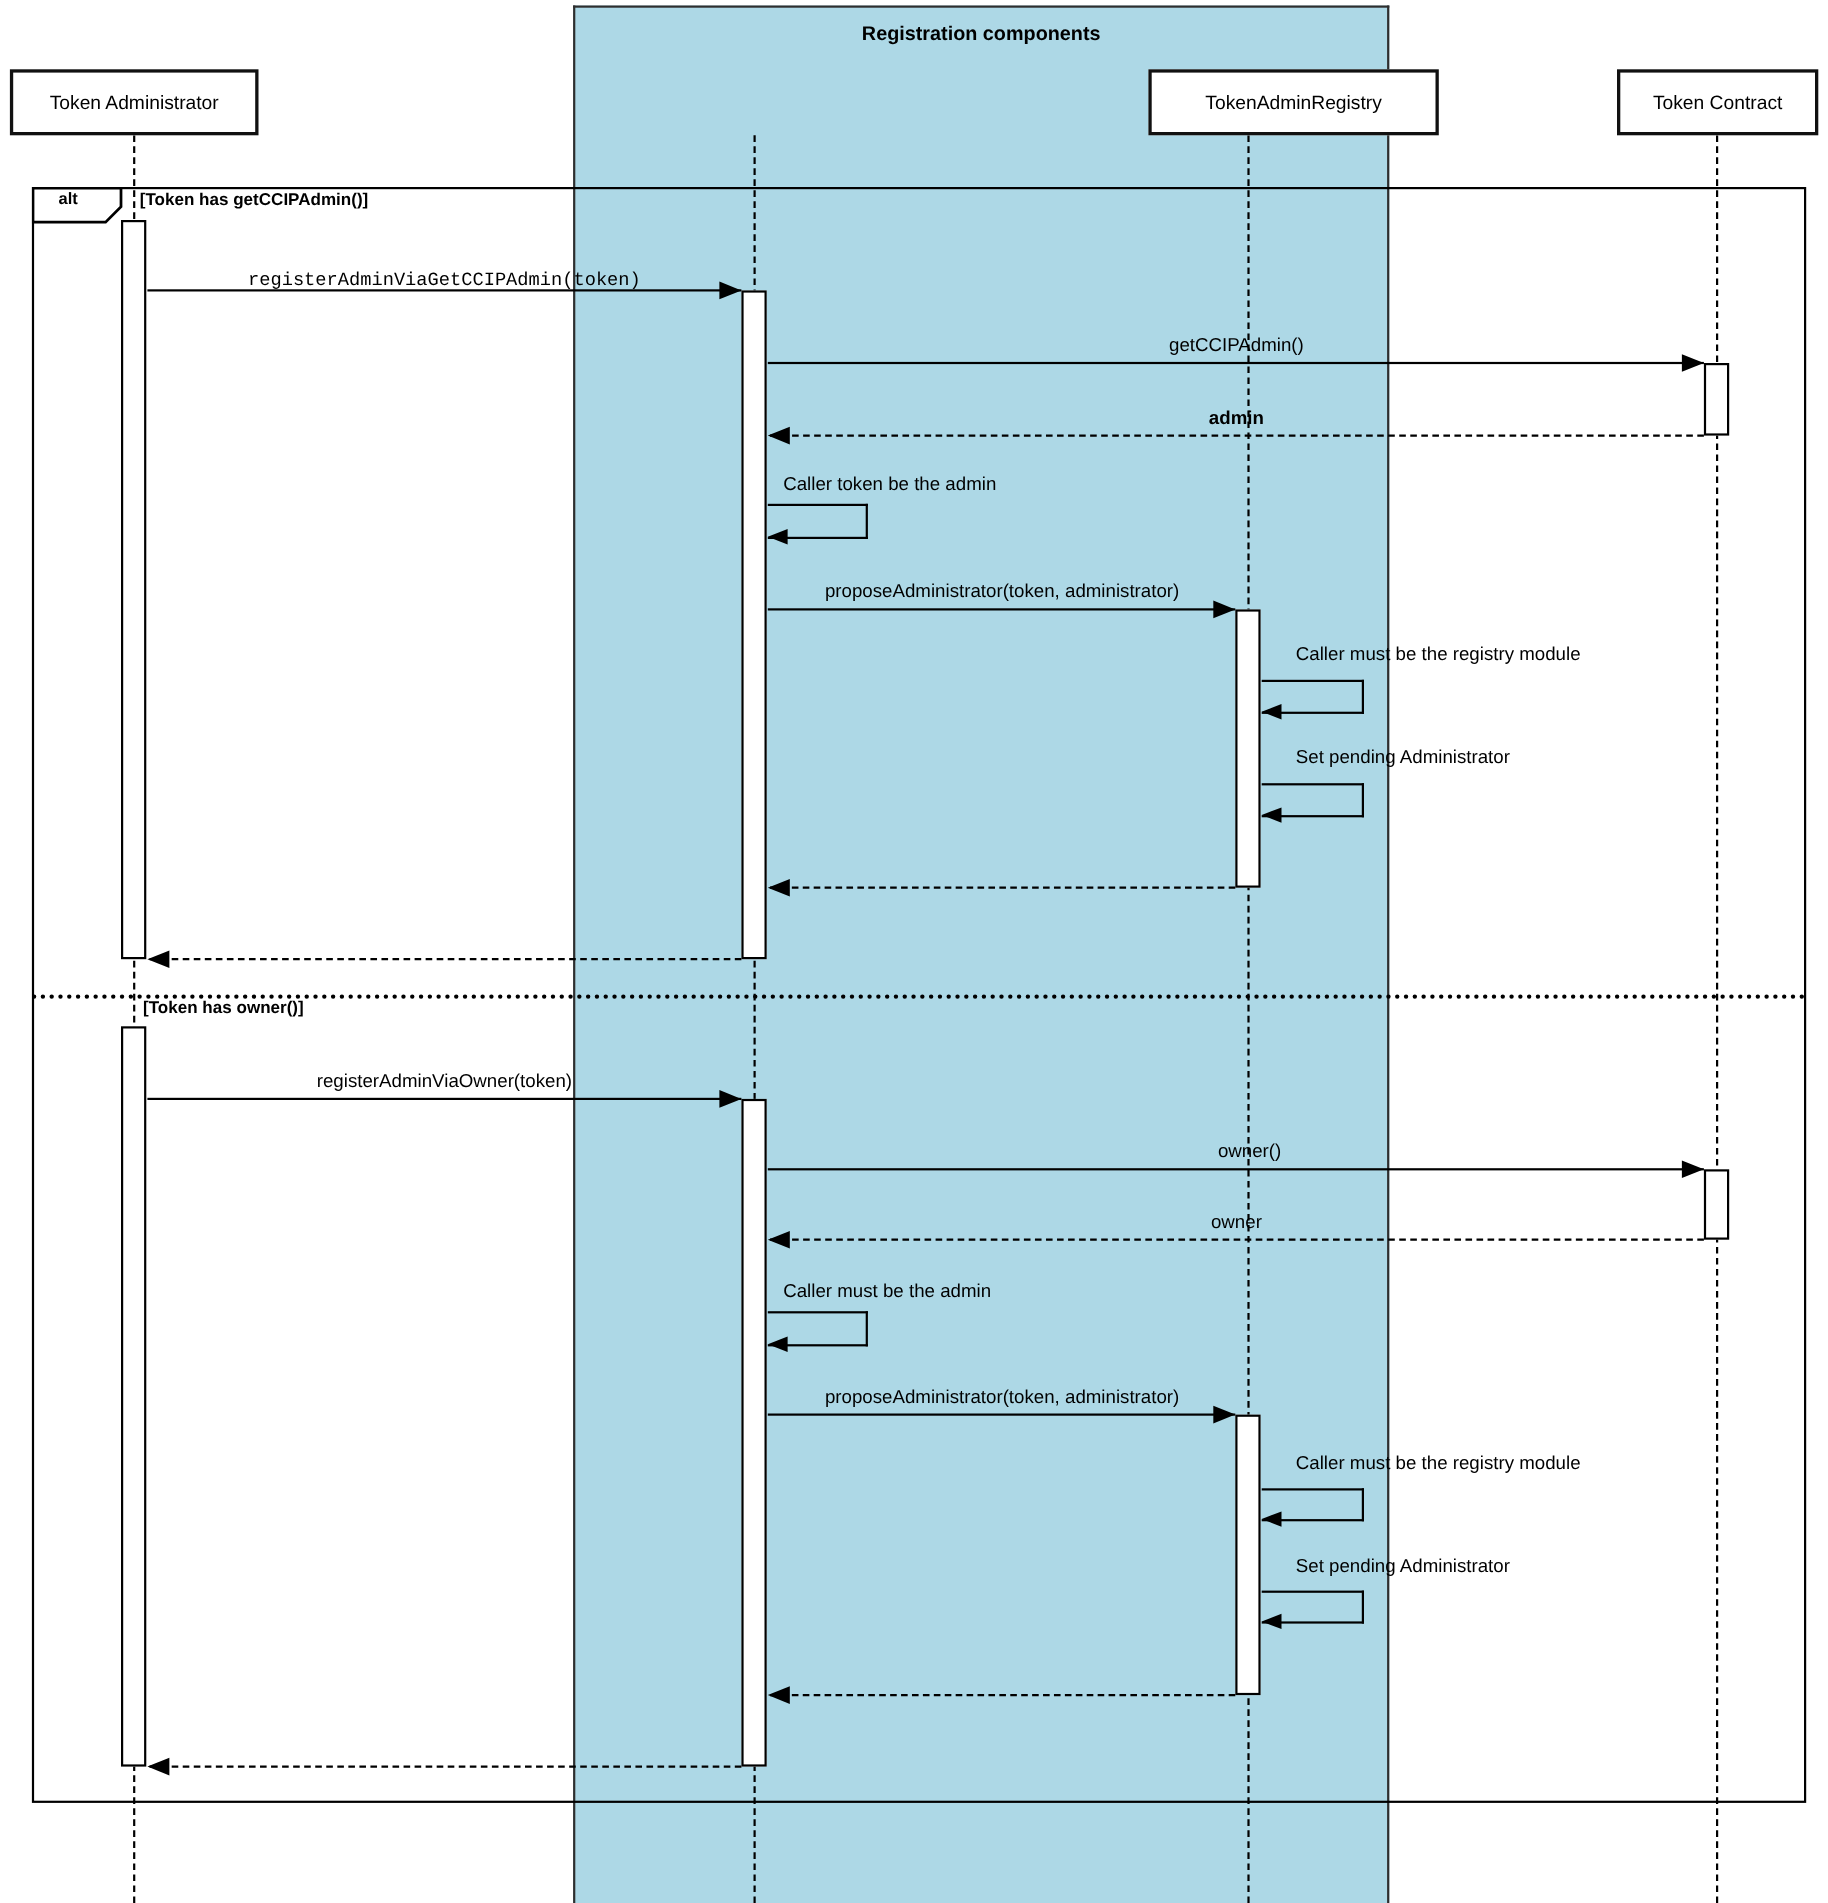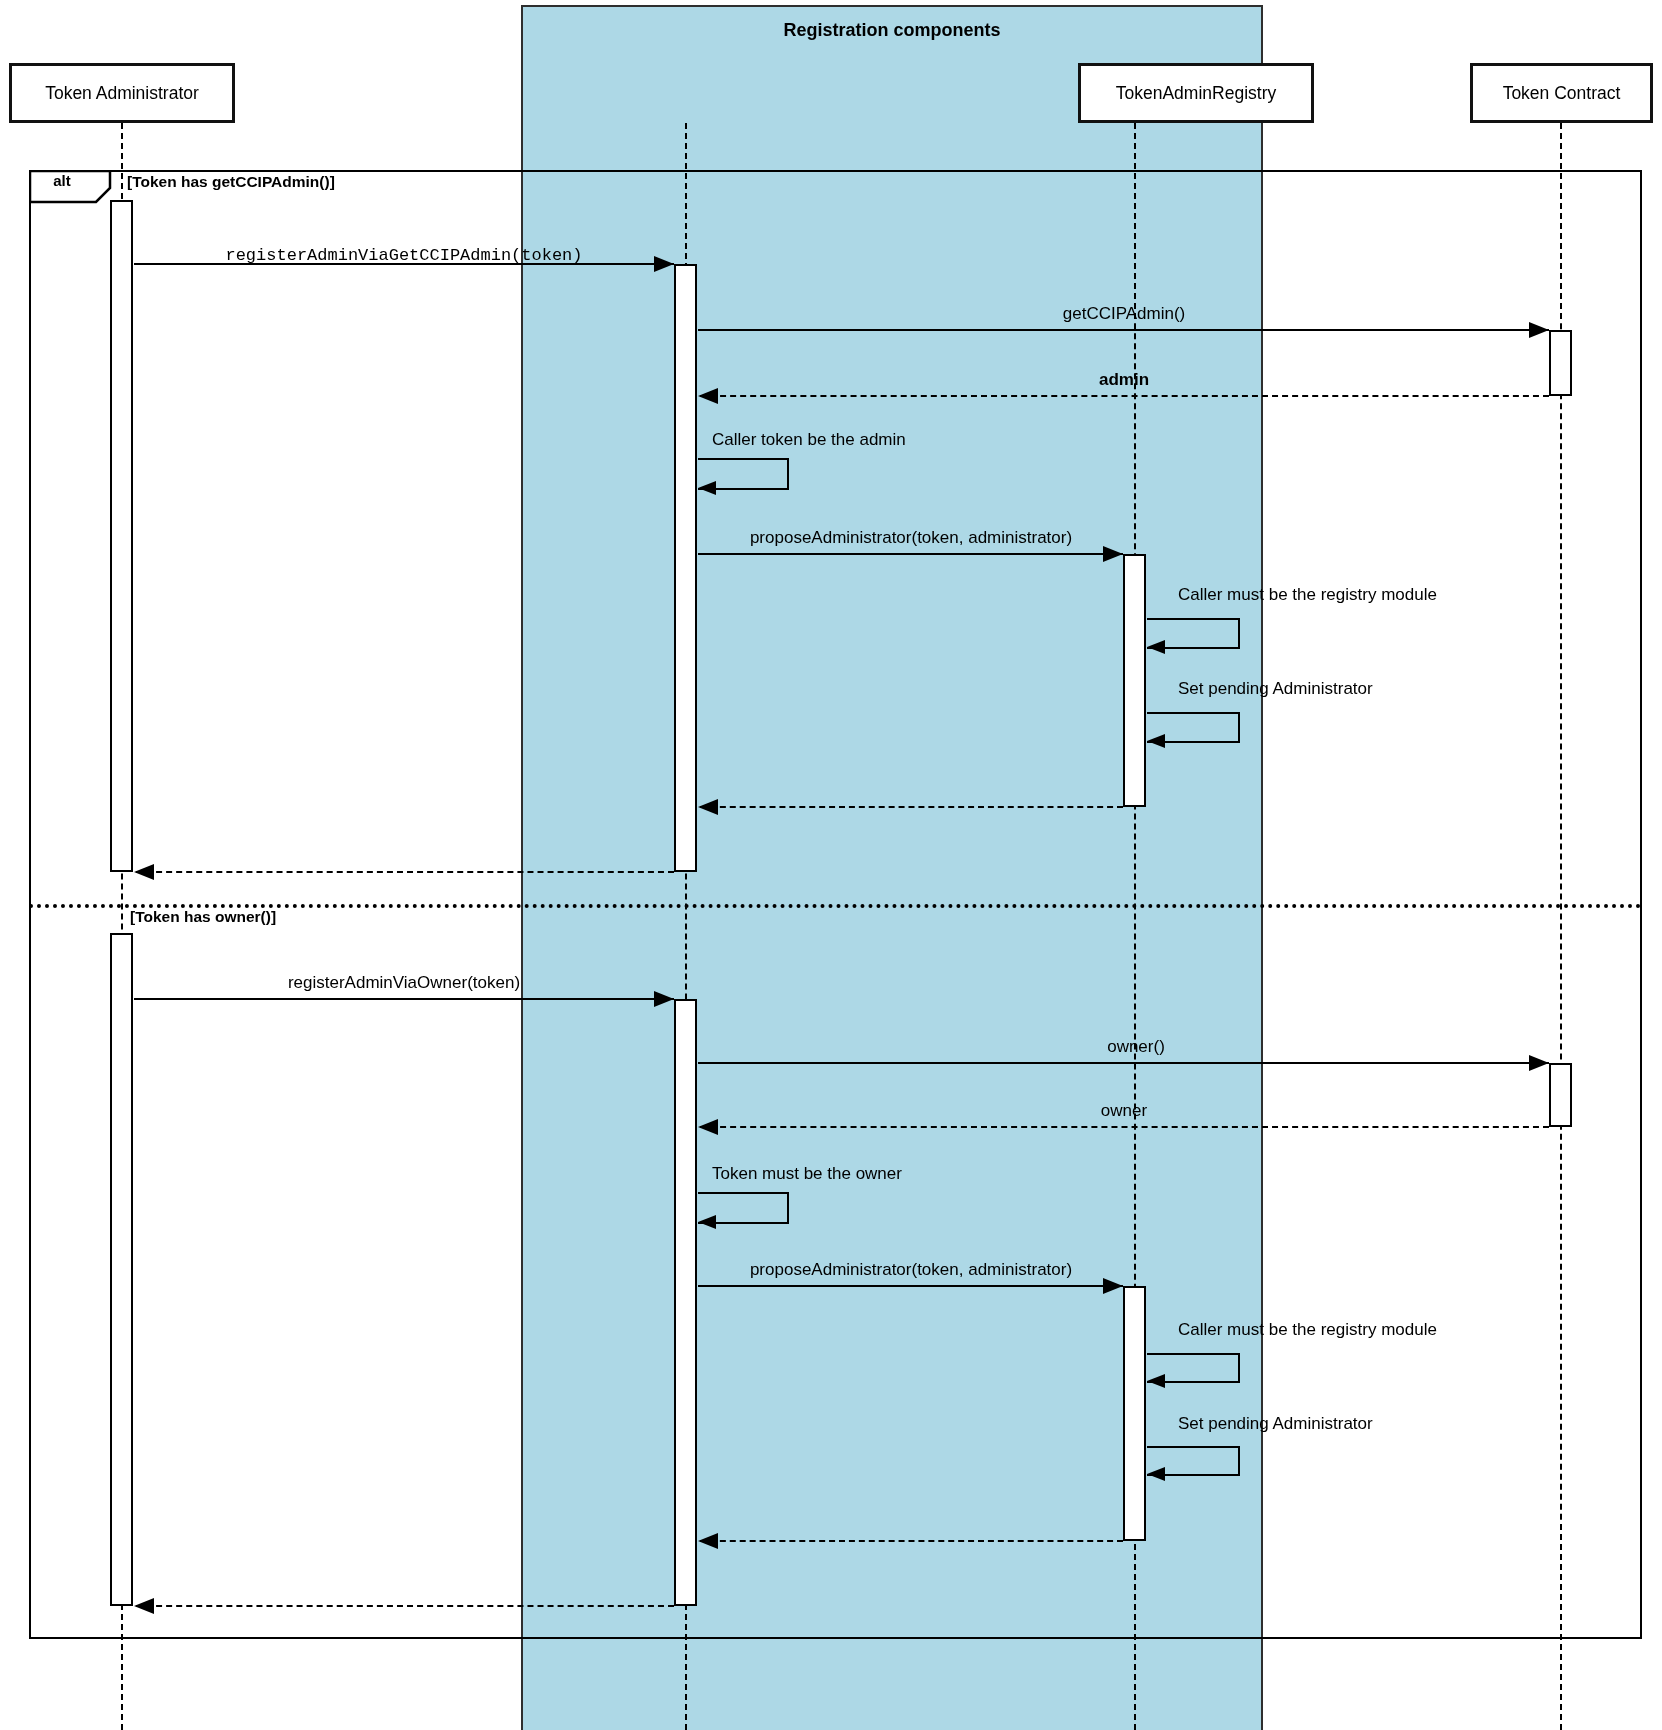--- a/index.html
+++ b/index.html
@@ -108,21 +108,21 @@
   <div class="arr" style="left:698px; top:1062px; width:851px;"></div>
   <span class="head r" style="left:1529px; top:1055px;"></span>
   <div class="lbl c" style="left:1124px; top:1037px;margin-left:12px;">owner()</div>
 
   <div class="arr dash" style="left:700px; top:1126px; width:849px;"></div>
   <span class="head l" style="left:698px; top:1119px;"></span>
   <div class="lbl c" style="left:1124px; top:1101px;">owner</div>
 
   <div class="selfmsg" style="left:698px; top:1192px; width:91px; height:32px;"></div>
   <span class="head l" style="left:698px; top:1215px; border-top-width:7px; border-bottom-width:7px; border-right-width:18px;"></span>
-  <div class="lbl" style="left:712px; top:1164px;">Token must be the owner</div>
+  <div class="lbl" style="left:712px; top:1164px;">Caller must be the admin</div>
 
   <div class="arr" style="left:698px; top:1285px; width:425px;"></div>
   <span class="head r" style="left:1103px; top:1278px;"></span>
   <div class="lbl c" style="left:911px; top:1260px;">proposeAdministrator(token, administrator)</div>
 
   <div class="selfmsg" style="left:1147px; top:1353px; width:93px; height:30px;"></div>
   <span class="head l" style="left:1147px; top:1374px; border-top-width:7px; border-bottom-width:7px; border-right-width:18px;"></span>
   <div class="lbl" style="left:1178px; top:1320px;">Caller must be the registry module</div>
 
   <div class="selfmsg" style="left:1147px; top:1446px; width:93px; height:30px;"></div>
@@ -131,21 +131,21 @@
 
   <div class="arr dash" style="left:700px; top:1540px; width:423px;"></div>
   <span class="head l" style="left:698px; top:1533px;"></span>
 
   <div class="arr dash" style="left:136px; top:1605px; width:538px;"></div>
   <span class="head l" style="left:134px; top:1598px;"></span>
 
   <div class="box" style="left:9px; width:226px;">
     <span>Token Administrator</span>
   </div>
-  <div class="box" style="left:1078px; width:236px;">
+  <div class="box" style="left:1044px; width:264px;">
     <span>TokenAdminRegistry</span>
   </div>
   <div class="box" style="left:1470px; width:183px;">
     <span>Token Contract</span>
   </div>
 
   <svg class="alt-shape" width="84" height="34" viewBox="0 0 84 34">
     <polygon points="1,1 81,1 81,18 67,32 1,32" fill="#ffffff" stroke="#000000" stroke-width="2.5"></polygon>
   </svg>
   <div class="alt-op">alt</div>

